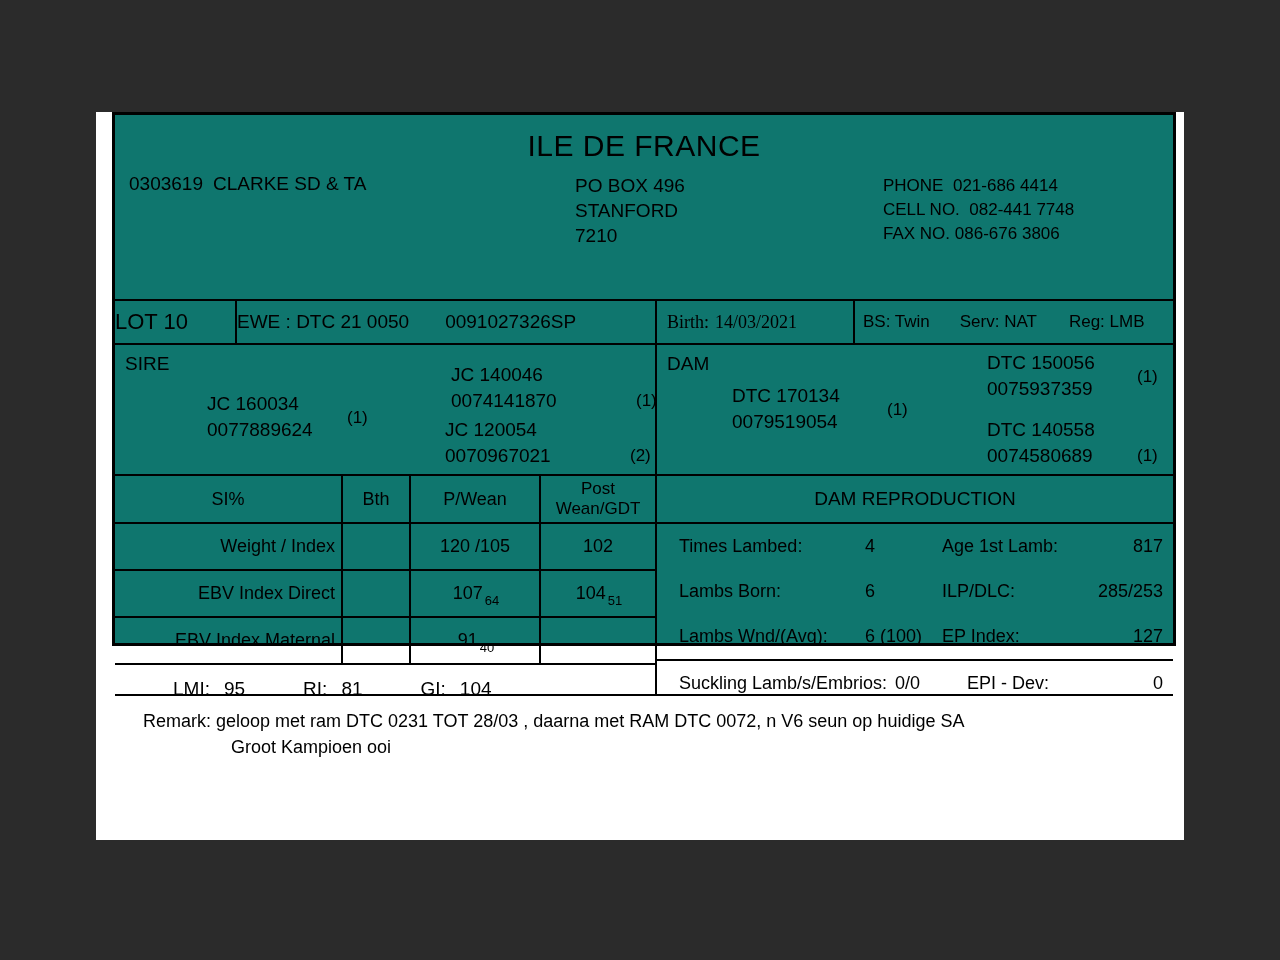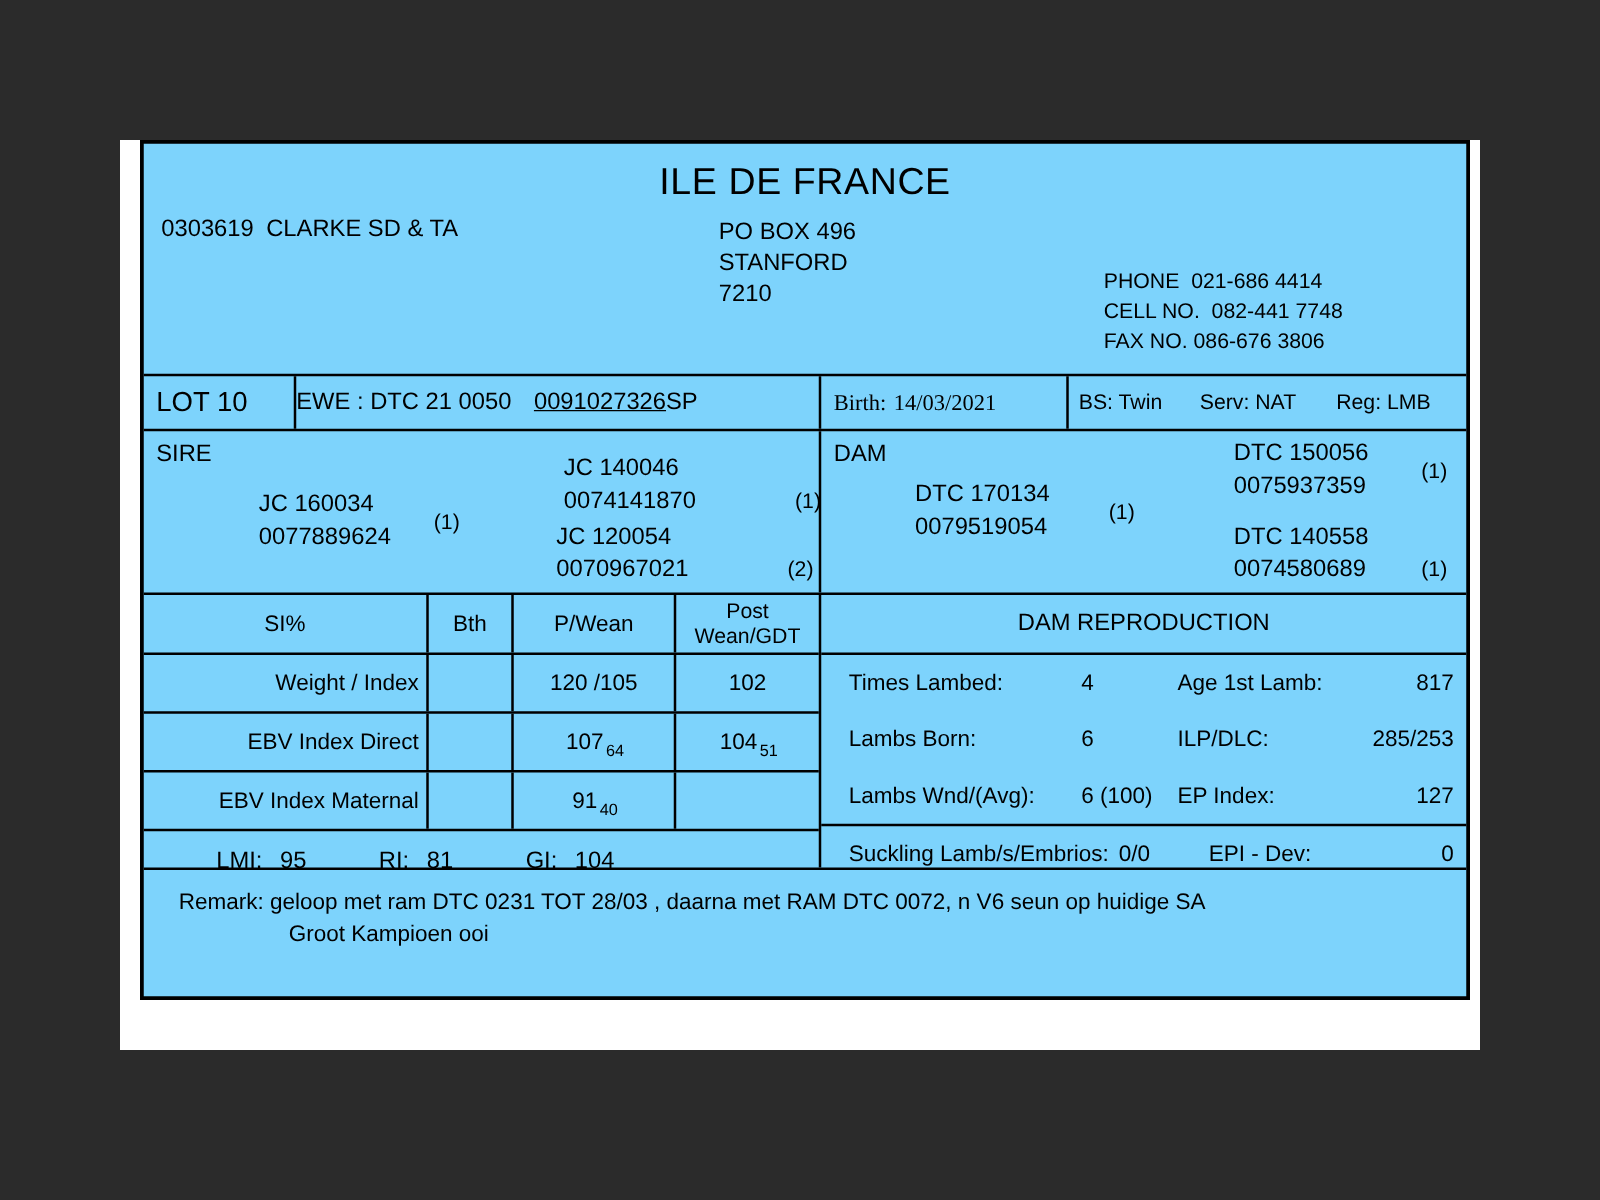--- a/index.html
+++ b/index.html
@@ -17,22 +17,22 @@
     width: 1088px;
     height: 728px;
     background: #ffffff;
     box-shadow: 0 0 0 0 #000;
   }
   .sheet {
     position: absolute;
     left: 16px;
     top: 0px;
     width: 1064px;
-    height: 688px;
-    background: #7dd3fc;
+    height: 534px;
+    background: #0f766e;
     border-left: 3px solid #000;
     border-right: 3px solid #000;
     border-top: 3px solid #000;
     border-bottom: 3px solid #000;
     box-sizing: border-box;
   }
   
   .hdr {
     position: relative;
     height: 186px;
@@ -67,52 +67,50 @@
     font-size: 19px;
     line-height: 25px;
   }
   .hdr-right {
     position: absolute;
     left: 768px;
     top: 1px;
     font-size: 17px;
     line-height: 24px;
     white-space: nowrap;
-    margin-top: 39px;
   }
   .hdr-right .lbl { display: inline-block; }
   
   .lotrow {
     position: relative;
     height: 44px;
     border-bottom: 2px solid #000;
     box-sizing: border-box;
     display: flex;
     align-items: center;
   }
   .cell-lot {
     width: 122px;
     font-size: 22px;
-    padding-left: 10px;
     box-sizing: border-box;
     border-right: 2px solid #000;
     height: 100%;
     display: flex;
     align-items: center;
   }
   .cell-ewe {
     width: 420px;
     font-size: 19px;
     box-sizing: border-box;
     border-right: 2px solid #000;
     height: 100%;
     display: flex;
     align-items: center;
   }
-  .cell-ewe .tag2 { margin-left: 18px; text-decoration: underline; }
+  .cell-ewe .tag2 { margin-left: 36px; }
   .cell-ewe .sp { }
   .cell-birth {
     width: 198px;
     font-size: 18px;
     padding-left: 10px;
     box-sizing: border-box;
     border-right: 2px solid #000;
     height: 100%;
     display: flex;
     align-items: center;

